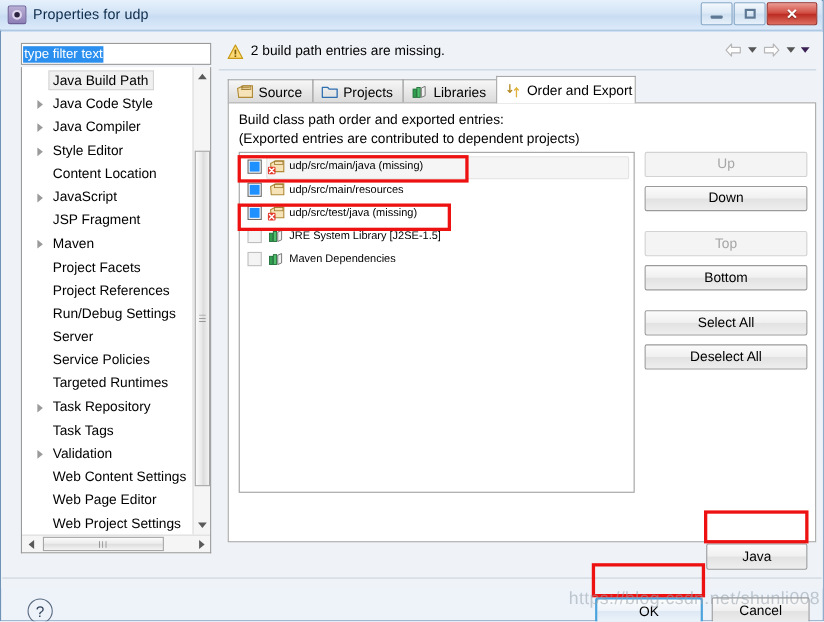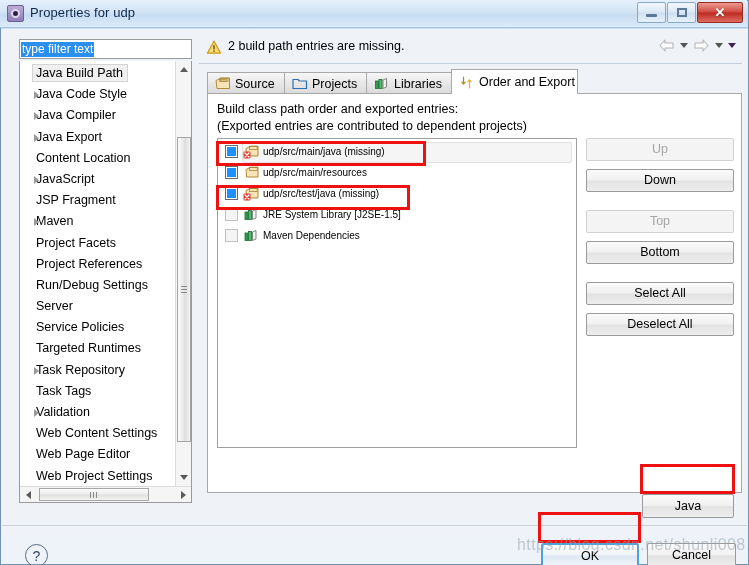--- a/index.html
+++ b/index.html
@@ -148,21 +148,21 @@
   }
   .tree-list {
     position: absolute;
     left: 0; top: 2px;
     width: 155px;
   }
   .tree-item {
     position: relative;
     height: 21.2px;
     line-height: 21.2px;
-    padding-left: 16px;
+    padding-left: 28px;
     font-size: 12.5px;
     white-space: nowrap;
     color: #000;
   }
   .tree-item.selected > .lbl {
     background: #f0f0f0;
     border: 1px solid #d4d4d4;
     padding: 1px 4px 1px 3px;
     position: relative;
     left: -4px;
@@ -546,21 +546,21 @@
 
     <div class="sidebar">
       <div class="filter-box">
         <span class="filter-text">type filter text</span>
       </div>
       <div class="tree-pane">
         <div class="tree-list" id="tree-list">
             <div class="tree-item selected"><span class="lbl">Java Build Path</span></div>
             <div class="tree-item"><div class="twisty"></div><span class="lbl">Java Code Style</span></div>
             <div class="tree-item"><div class="twisty"></div><span class="lbl">Java Compiler</span></div>
-            <div class="tree-item"><div class="twisty"></div><span class="lbl">Java Export</span></div>
+            <div class="tree-item"><div class="twisty"></div><span class="lbl">Style Editor</span></div>
             <div class="tree-item"><span class="lbl">Content Location</span></div>
             <div class="tree-item"><div class="twisty"></div><span class="lbl">JavaScript</span></div>
             <div class="tree-item"><span class="lbl">JSP Fragment</span></div>
             <div class="tree-item"><div class="twisty"></div><span class="lbl">Maven</span></div>
             <div class="tree-item"><span class="lbl">Project Facets</span></div>
             <div class="tree-item"><span class="lbl">Project References</span></div>
             <div class="tree-item"><span class="lbl">Run/Debug Settings</span></div>
             <div class="tree-item"><span class="lbl">Server</span></div>
             <div class="tree-item"><span class="lbl">Service Policies</span></div>
             <div class="tree-item"><span class="lbl">Targeted Runtimes</span></div>

